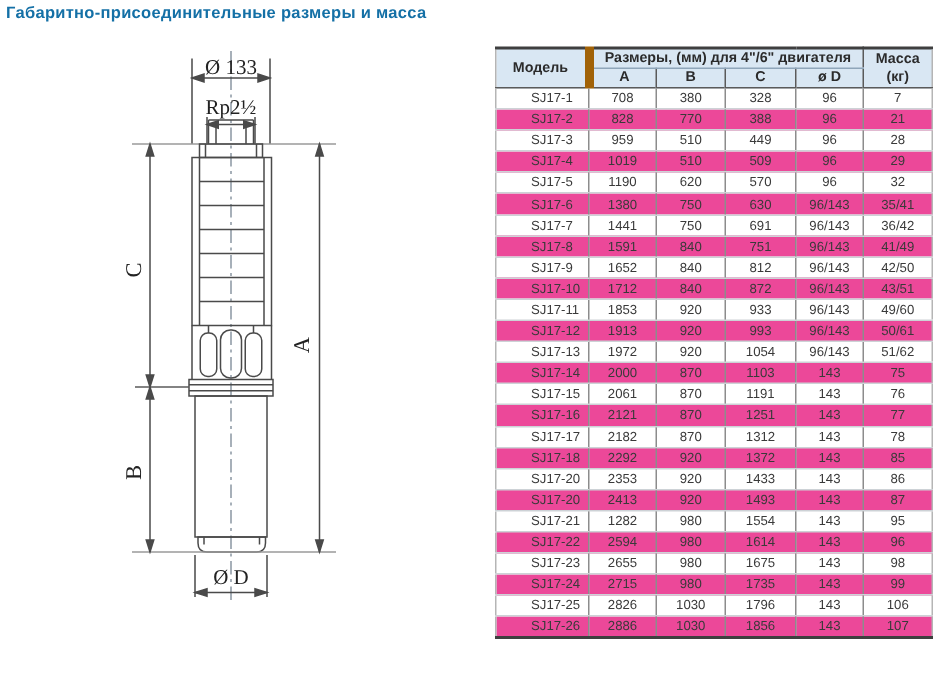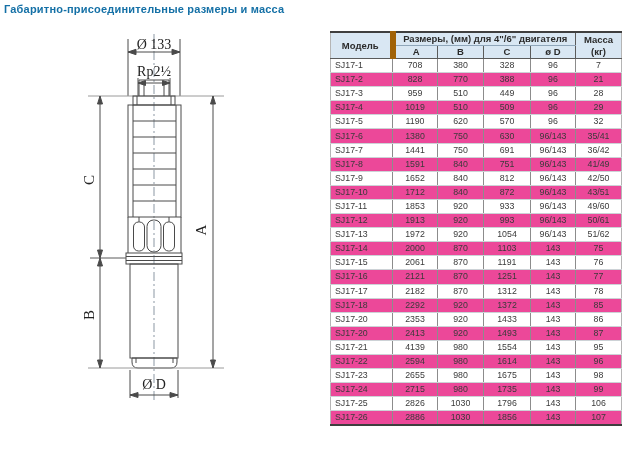--- a/index.html
+++ b/index.html
@@ -30,21 +30,21 @@
   th.mass-h{width:46px;border-left:1px solid #5a5a5a;line-height:11px;}
   th.sub{border-right:1px solid #5a5a5a;font-weight:bold;}
   th.sub:last-of-type{border-right:none;}
   thead tr.sub-row th{border-top:none;}
   thead{border-bottom:1px solid #5a5a5a;}
   col.c-model{width:62px;} col.c-a{width:45px;} col.c-b{width:46px;}
   col.c-c{width:47px;} col.c-d{width:45px;} col.c-mass{width:46px;}
   tbody td{height:13.1px;text-align:center;border-right:1px solid #8c8c8c;
            border-bottom:1px solid #cdd2d6;padding:0;line-height:13px;font-size:8.8px;}
   tbody td:last-child{border-right:none;}
-  tbody td:first-child{text-align:left;padding-left:4px;}
+  tbody td:first-child{text-align:left;padding-left:23px;}
   tbody tr.alt{background:#ec4899;}
   .mass-line{display:block;}
 </style>
 </head>
 <body>
 
 <div class="page">
 
   <div class="title">Габаритно-присоединительные размеры и масса</div>
 
@@ -293,21 +293,21 @@
         <tr class="alt">
           <td>SJ17-20</td>
           <td>2413</td>
           <td>920</td>
           <td>1493</td>
           <td>143</td>
           <td>87</td>
         </tr>
         <tr>
           <td>SJ17-21</td>
-          <td>4139</td>
+          <td>1282</td>
           <td>980</td>
           <td>1554</td>
           <td>143</td>
           <td>95</td>
         </tr>
         <tr class="alt">
           <td>SJ17-22</td>
           <td>2594</td>
           <td>980</td>
           <td>1614</td>

